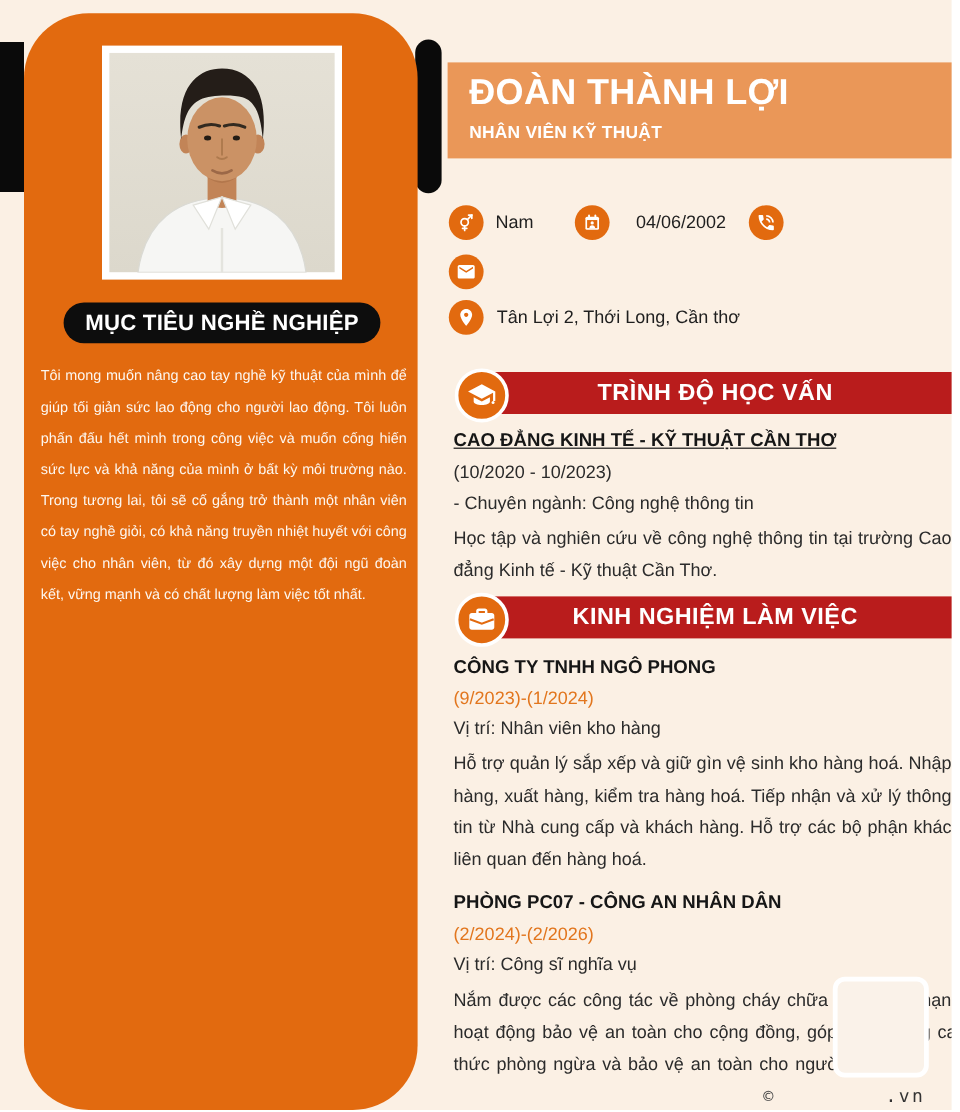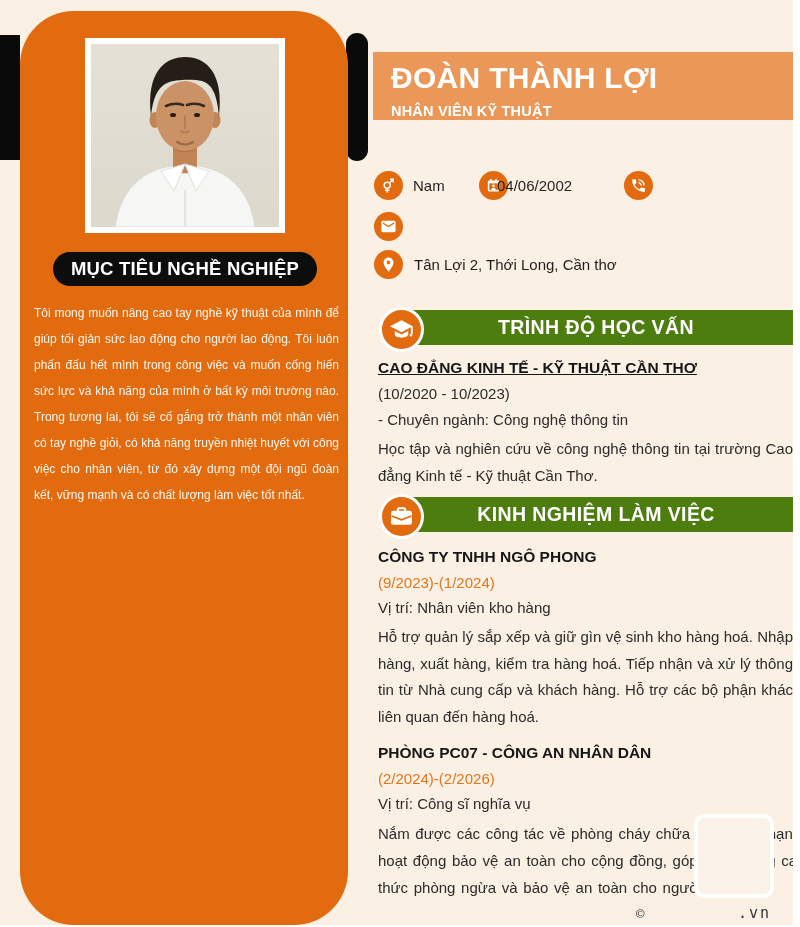--- a/index.html
+++ b/index.html
@@ -20,31 +20,31 @@
   .photo-frame svg { display:block; width:188px; height:183px; }
 
   .objective-pill { position:absolute; left:53px; top:252px; width:264px; height:34px;
                     background:#0d0d0d; border-radius:17px; display:flex; align-items:center;
                     justify-content:center; z-index:2; }
   .objective-pill span { color:#ffffff; font-weight:700; font-size:18.5px; letter-spacing:.2px; }
 
   .objective-text { position:absolute; left:34px; top:300px; width:305px; color:#FDF7F0;
                     font-size:12px; line-height:26px; text-align:justify; z-index:2; }
 
-  .name-band { position:absolute; left:373px; top:52px; width:420px; height:68px;
+  .name-band { position:absolute; left:373px; top:52px; width:420px; height:80px;
                background:#EA9758; padding:9px 0 0 18px; }
   .candidate-name { color:#ffffff; font-weight:700; font-size:30px; line-height:34px; letter-spacing:.3px; }
   .job-title { color:#ffffff; font-weight:700; font-size:14.5px; margin-top:8px; letter-spacing:.2px; }
 
   .badge { position:absolute; width:29px; height:29px; border-radius:50%; background:#E26A0F;
            display:flex; align-items:center; justify-content:center; }
   .badge svg { width:17px; height:17px; }
   .info-label { position:absolute; height:29px; line-height:29px; font-size:15px; color:#1f1f1f; }
 
-  .section-bar { position:absolute; left:399px; width:394px; height:35px; background:#4d7c0f;
+  .section-bar { position:absolute; left:399px; width:394px; height:35px; background:#b91c1c;
                  display:flex; align-items:center; justify-content:center; }
   .section-bar span { color:#ffffff; font-weight:700; font-size:19.5px; letter-spacing:.4px; }
   .section-badge { position:absolute; left:379px; width:45px; height:45px; border-radius:50%;
                    background:#E26A0F; border:3px solid #ffffff; display:flex; align-items:center;
                    justify-content:center; z-index:3; }
   .section-badge svg { width:25px; height:25px; }
 
   .rtext { position:absolute; left:378px; font-size:15px; color:#2b2b2b; }
   .bold-head { font-weight:700; font-size:15.5px; color:#161616; }
   .orange-dates { color:#E2761E; }
@@ -125,21 +125,21 @@
     <div class="badge" style="left:479px; top:171px;">
       <svg viewBox="0 0 24 24">
         <rect x="4" y="5" width="16" height="15.5" rx="2" fill="#ffffff"></rect>
         <rect x="6" y="9" width="12" height="9.5" fill="#E26A0F"></rect>
         <rect x="7.2" y="2.6" width="2.2" height="4.2" rx="1.1" fill="#ffffff"></rect>
         <rect x="14.6" y="2.6" width="2.2" height="4.2" rx="1.1" fill="#ffffff"></rect>
         <circle cx="12" cy="12.4" r="1.9" fill="#ffffff"></circle>
         <path d="M8.6 18.5 c0 -2 1.5 -3.4 3.4 -3.4 s3.4 1.4 3.4 3.4 z" fill="#ffffff"></path>
       </svg>
     </div>
-    <span class="info-label" style="left:497px; top:171px;">04/06/2002</span>
+    <span class="info-label" style="left:530px; top:171px;">04/06/2002</span>
 
     <div class="badge" style="left:624px; top:171px;">
       <svg viewBox="0 0 24 24">
         <path fill="#ffffff" d="M6.62 10.79c1.44 2.83 3.76 5.14 6.59 6.59l2.2-2.2c.27-.27.67-.36 1.02-.24 1.12.37 2.33.57 3.57.57.55 0 1 .45 1 1V20c0 .55-.45 1-1 1-9.39 0-17-7.61-17-17 0-.55.45-1 1-1h3.5c.55 0 1 .45 1 1 0 1.25.2 2.45.57 3.57.11.35.03.74-.25 1.02l-2.2 2.2z"></path>
         <path fill="#ffffff" d="M19 12h2a9 9 0 0 0-9-9v2c3.87 0 7 3.13 7 7z"></path>
         <path fill="#ffffff" d="M15 12h2c0-2.76-2.24-5-5-5v2c1.66 0 3 1.34 3 3z"></path>
       </svg>
     </div>
     <span class="info-label" style="left:662px; top:171px;"></span>
 

